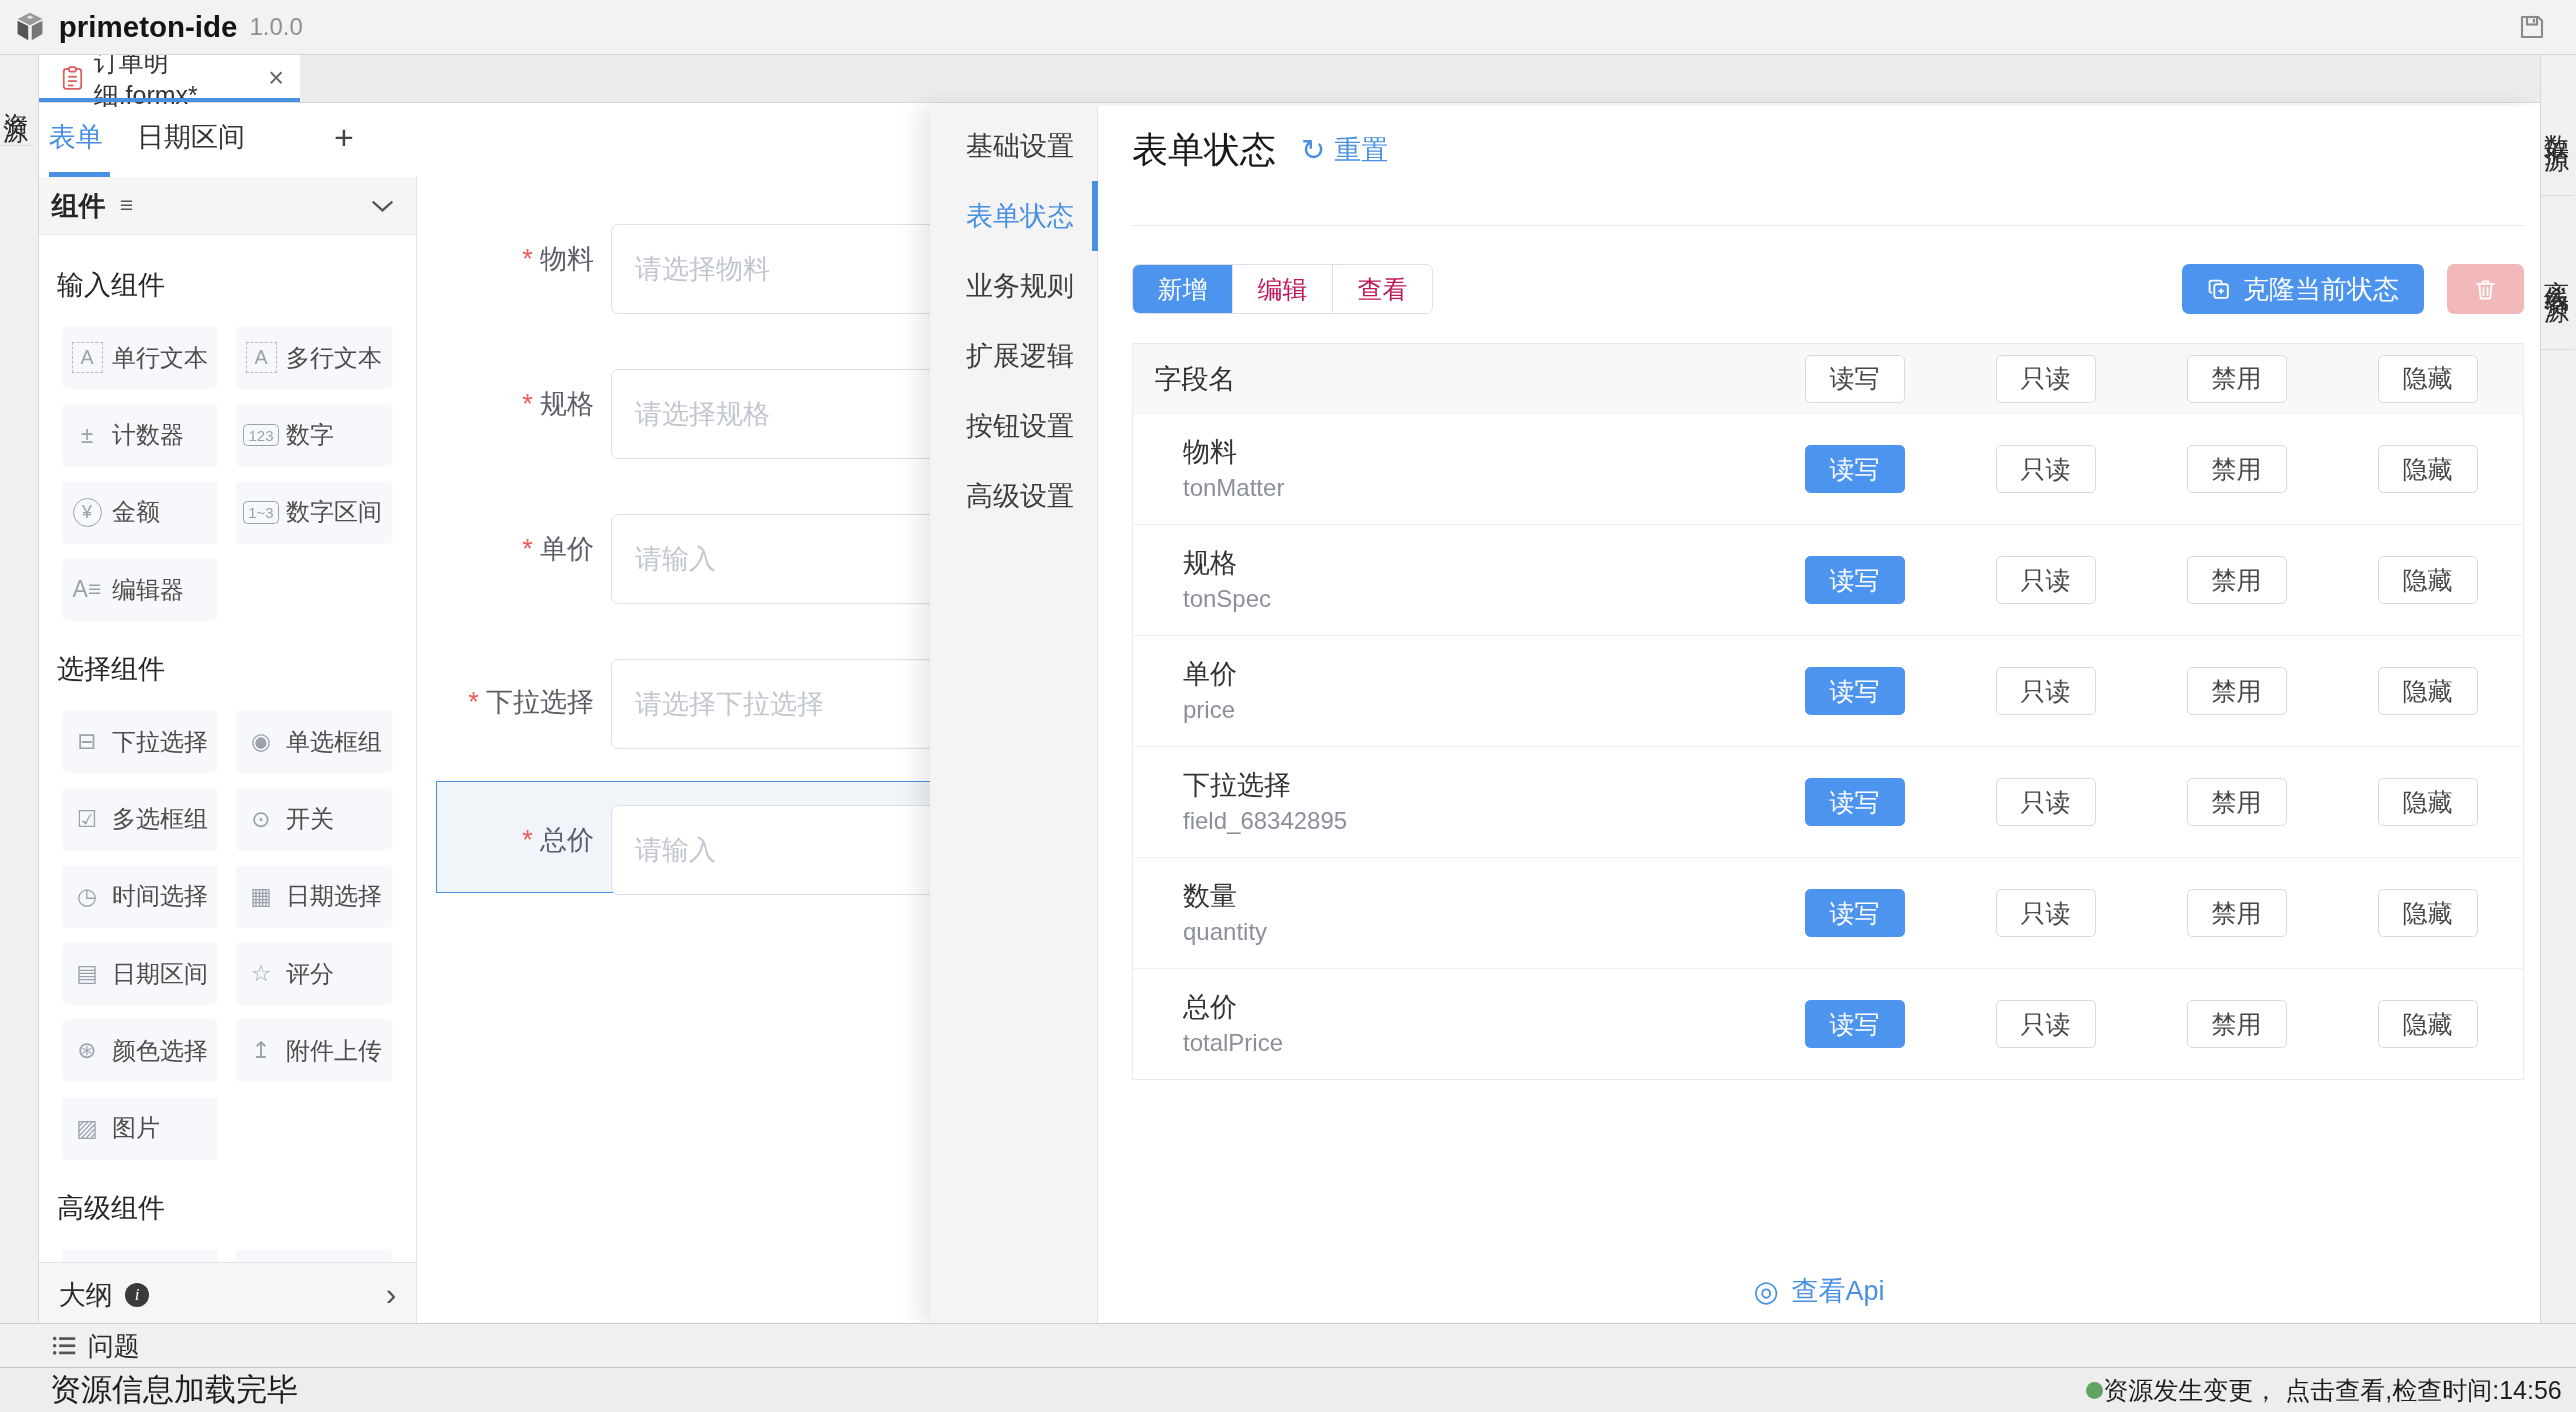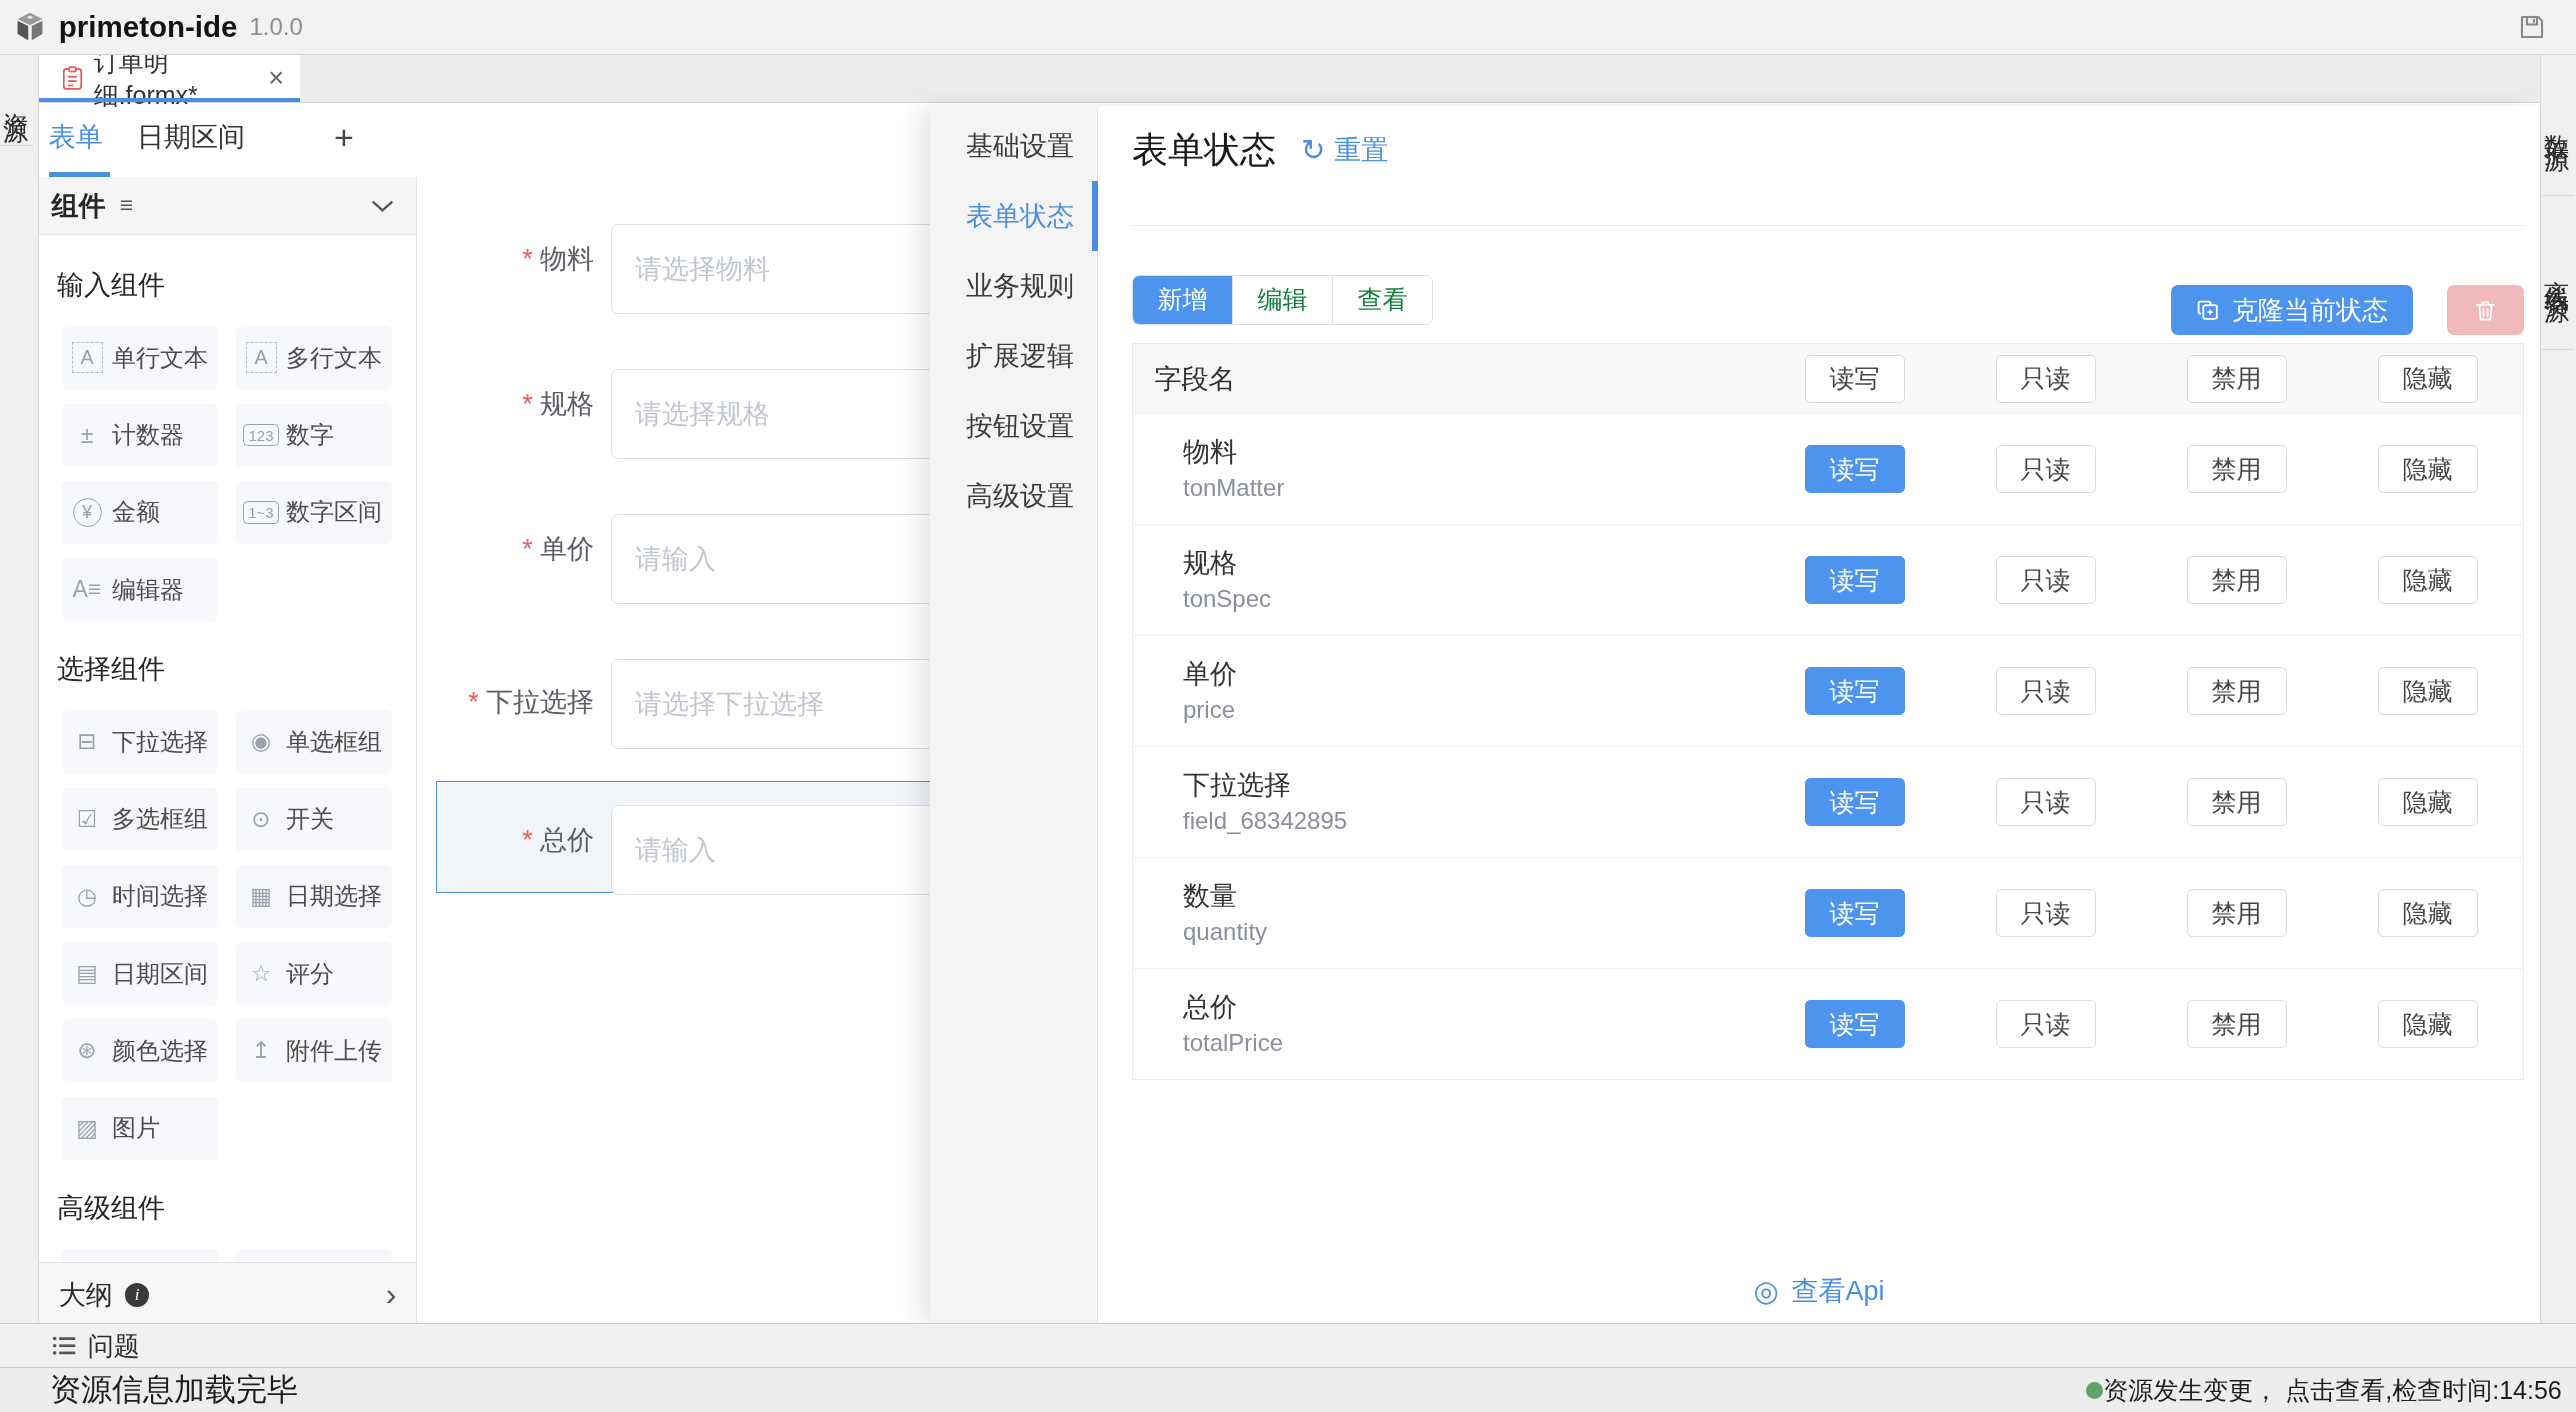--- a/index.html
+++ b/index.html
@@ -90,24 +90,24 @@
   .d-item.active::after{content:"";position:absolute;right:-0.9px;top:0;width:6.3px;height:100%;background:#4a90e2;}
   .d-panel{flex:1;background:#ffffff;position:relative;}
   .p-title-row{position:absolute;left:34px;top:19.7px;display:flex;align-items:center;}
   .p-title{font-size:36px;color:#17191c;font-weight:500;}
   .p-reset{display:flex;align-items:center;margin-left:25px;color:#4a90e2;font-size:27px;cursor:pointer;}
   .p-reset .r-ico{font-size:29px;margin-right:9px;}
   .p-divider{position:absolute;left:34px;right:16px;top:119px;border-bottom:0.9px solid #e9e9e9;}
   .p-actions{position:absolute;left:34px;right:16px;top:158px;display:flex;align-items:center;}
   .seg{display:inline-flex;border:0.9px solid #dcdfe6;border-radius:7.2px;overflow:hidden;background:#fff;}
   .seg-btn{width:99px;height:48px;display:flex;align-items:center;justify-content:center;
-    font-size:25px;color:#15803d;border-left:0.9px solid #dcdfe6;cursor:pointer;background:#fff;}
+    font-size:25px;color:#be185d;border-left:0.9px solid #dcdfe6;cursor:pointer;background:#fff;}
   .seg-btn:first-child{border-left:none;}
   .seg-btn.active{background:#4d94ee;color:#fff;}
-  .act-right{margin-left:auto;display:flex;align-items:center;gap:34px;margin-top:21px;}
+  .act-right{margin-left:auto;display:flex;align-items:center;gap:23px;}
   .clone-btn{height:50px;background:#4d94ee;border-radius:7.2px;color:#fff;font-size:26px;
     display:flex;align-items:center;padding:0 25px;cursor:pointer;gap:10.7px;}
   .del-btn{width:77px;height:50px;background:#f1b9b9;border-radius:7.2px;display:flex;
     align-items:center;justify-content:center;cursor:not-allowed;}
   
   .state-table{position:absolute;left:34px;right:16px;top:237px;border:0.9px solid #ebebee;}
   .t-row{display:flex;align-items:center;}
   .t-head{height:69px;background:#f7f8fa;}
   .t-data{height:110px;border-top:0.9px solid #eef0f4;background:#fff;}
   .col-name{flex:1;}

